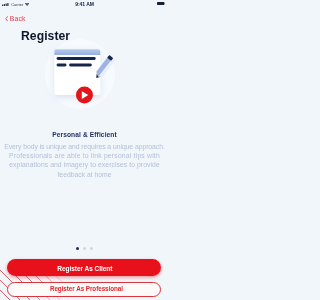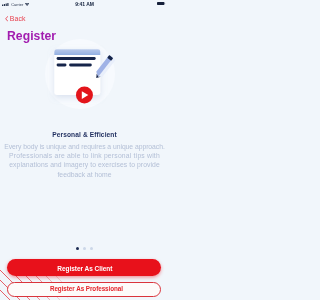--- a/index.html
+++ b/index.html
@@ -22,21 +22,21 @@
 
   
   .statusbar{position:absolute;left:0;top:0;width:169px;height:12px;}
   .sb-carrier{position:absolute;left:11.2px;top:2.3px;font-size:3.95px;line-height:5px;color:#2b3750;letter-spacing:0;}
   .sb-time{position:absolute;left:0;right:0;top:2.1px;text-align:center;font-size:5px;line-height:5px;font-weight:bold;color:#12203c;letter-spacing:-.05px;}
 
   
   .back-label{position:absolute;left:9.7px;top:16px;height:6px;line-height:6px;font-size:6.9px;font-weight:normal;color:#e8404e;letter-spacing:.15px;}
 
   
-  .title{position:absolute;left:7px;top:30px;height:13px;line-height:13px;font-size:12.2px;font-weight:bold;color:#a21caf;
+  .title{position:absolute;left:21px;top:30px;height:13px;line-height:13px;font-size:12.2px;font-weight:bold;color:#0f172a;
     letter-spacing:.05px;white-space:nowrap;}
 
   
   .illus{position:absolute;left:0;top:0;width:169px;height:300px;pointer-events:none;}
 
   
   .headline{position:absolute;left:0;top:130.2px;width:169px;height:9px;line-height:9px;text-align:center;font-size:6.6px;font-weight:bold;color:#1e2d5e;letter-spacing:.12px;}
   .body{position:absolute;left:0;top:141.6px;width:169px;text-align:center;font-size:6.8px;color:#b3bfd6;}
   .bl{height:9.4px;line-height:9.4px;white-space:nowrap;}
   .bl:nth-child(1){letter-spacing:-.045px;}

